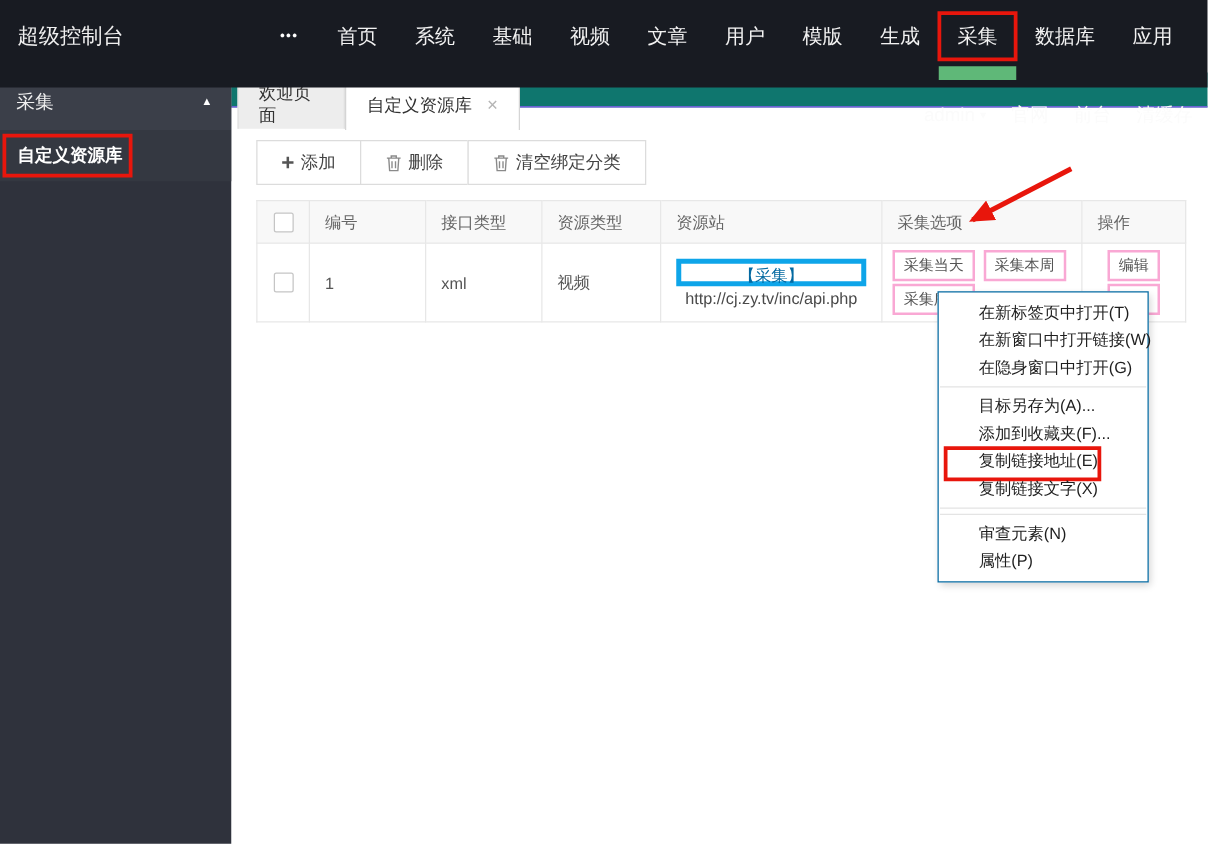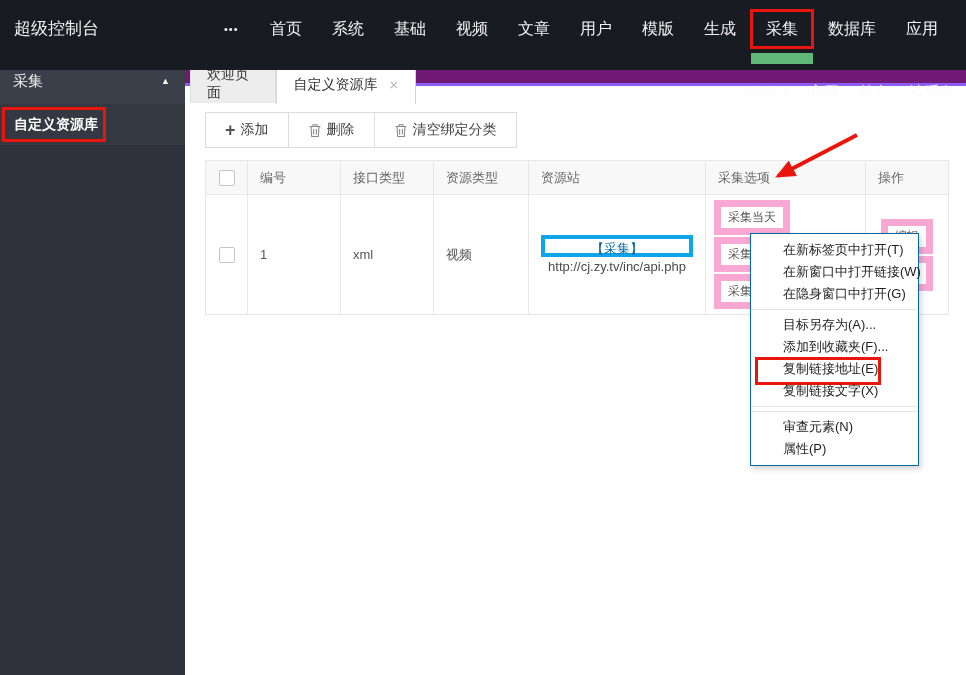--- a/index.html
+++ b/index.html
@@ -42,21 +42,21 @@
   .side-item.active { color:#fff; font-weight:bold; }
   .side-item .anno-box-side {
     position:absolute; left:2px; top:3px; width:104px; height:35px;
     border:3px solid #e8160c; pointer-events:none;
   }
 
   
   .main { position:absolute; left:185px; top:58px; right:0; bottom:0; background:#fff; }
 
   .tabbar {
-    position:relative; height:28px; background:#701a75; border-bottom:3px solid #8b5cf6;
+    position:relative; height:28px; background:#0f766e; border-bottom:1px solid #8b5cf6;
   }
   .tab {
     position:absolute; top:6px; height:39px; display:flex; align-items:center;
     padding:0 16px; font-size:14px; color:#333; cursor:pointer;
   }
   .tab.inactive { left:5px; width:86px; background:#ededed; border:1px solid #e0e0e0; border-bottom:none; justify-content:center; }
   .tab.active { left:91px; width:140px; height:40px; background:#fff; border:1px solid #d5d5d5; border-bottom:none; z-index:2; justify-content:center; }
   .tab-close { margin-left:12px; color:#b5b5b5; font-size:15px; line-height:1; cursor:pointer; }
   .userbar {
     position:absolute; right:12px; top:25px; display:flex; gap:20px;
@@ -93,21 +93,21 @@
     background:#fff; display:inline-block; vertical-align:middle; cursor:pointer;
   }
   .site-cell { padding:0 8px !important; text-align:center; }
   .site-box {
     border:4px solid #0ea5e9; background:#fff; height:22px; line-height:20px;
     text-align:center; color:#0369a1; margin:0 4px 2px 4px; cursor:pointer;
   }
   .site-url { color:#4a4a4a; font-size:13px;text-align:center; }
   .opt-cell { padding:4px 0 4px 8px !important; }
   .mini-btn {
-    display:inline-block; border:7px solid #f9a8d4; background:#fff; color:#555;
+    display:inline-block; border:2px solid #f9a8d4; background:#fff; color:#555;
     font-size:12px; padding:2px 7px; margin:1px 3px 1px 0; cursor:pointer; white-space:nowrap;
   }
   .act-cell { padding:2px 0 !important; text-align:center; }
   .act-cell .mini-btn { margin:1px 0; }
 
   
   .context-menu {
     position:absolute; left:750px; top:233px; width:169px;
     background:#fff; border:1px solid #0369a1; box-shadow:2px 3px 6px rgba(0,0,0,.18);
     padding:5px 0; z-index:60; font-size:13px; color:#1e1e1e;

